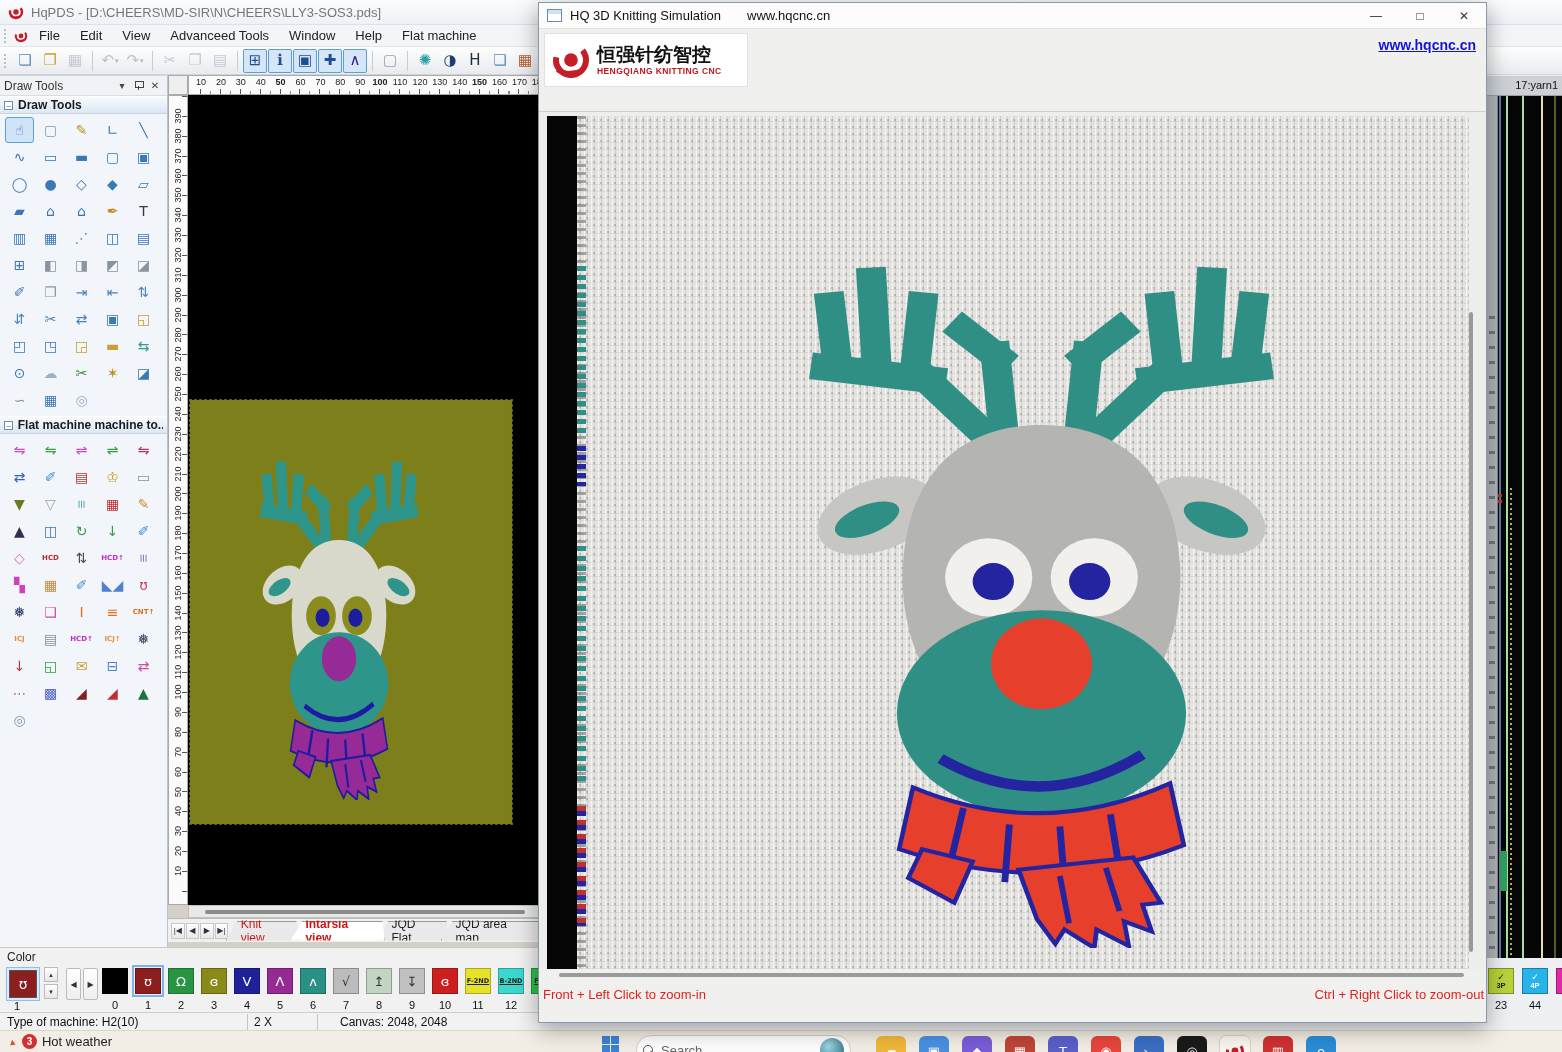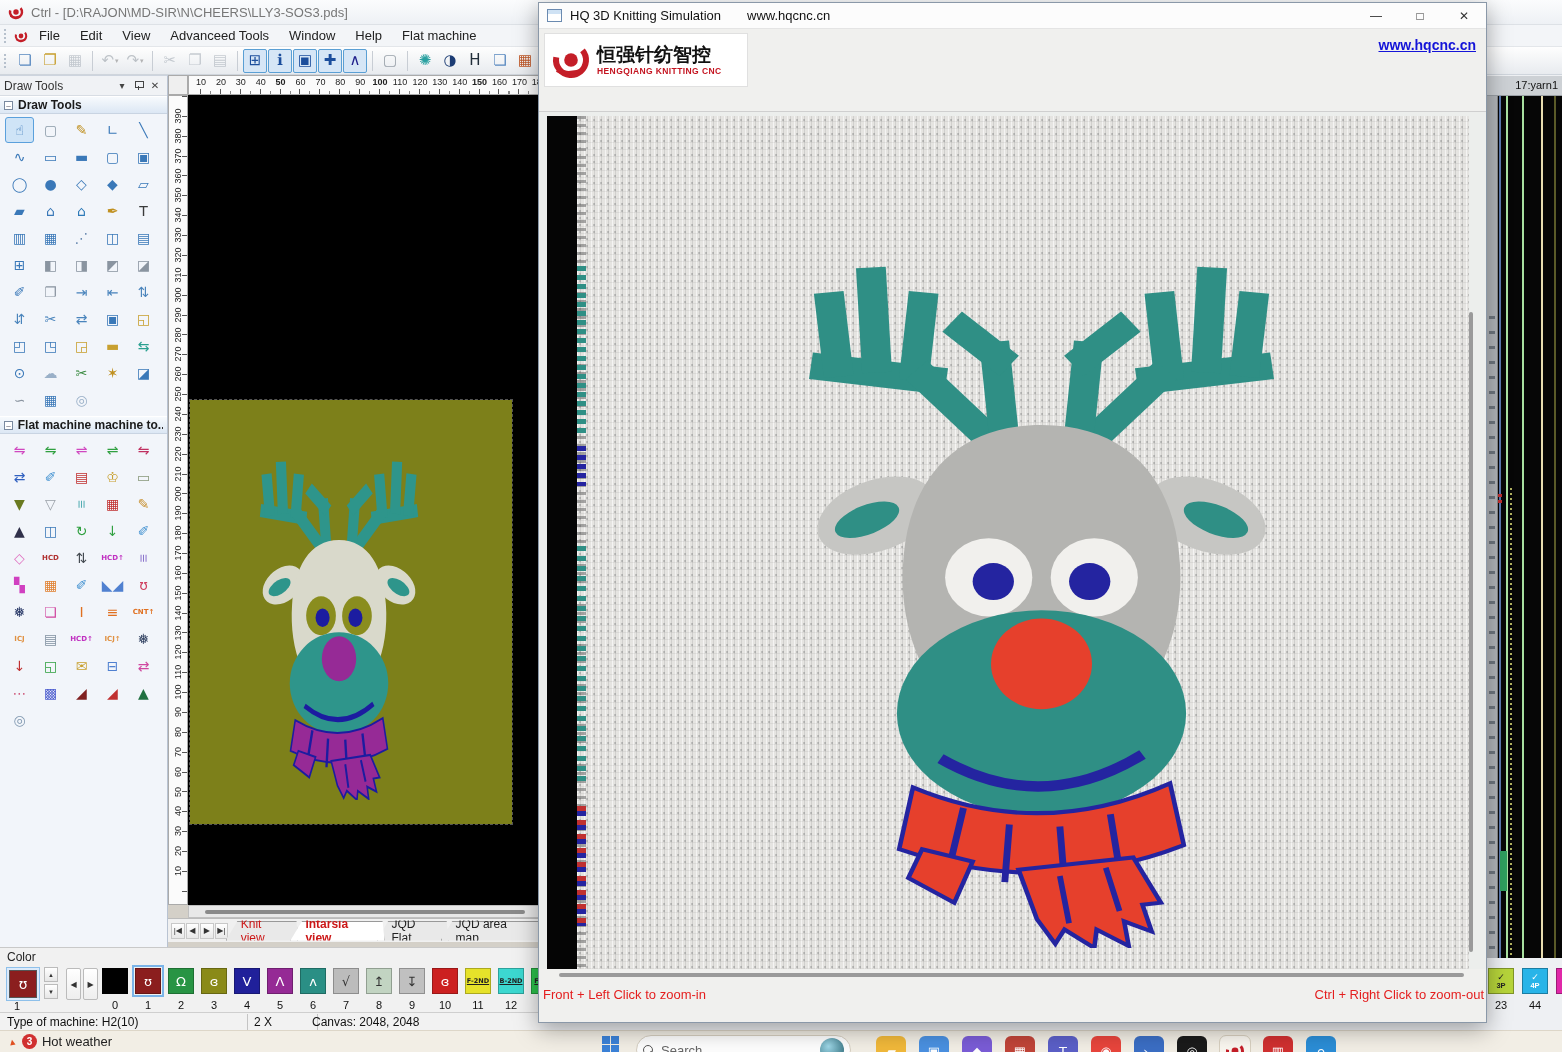--- a/index.html
+++ b/index.html
@@ -236,21 +236,21 @@
     </symbol>
   </defs>
 </svg>
 
 <div id="screen">
 
   <div id="titlebar">
     <svg class="swirl">
         <use href="#logo-swirl"></use>
       </svg>
-    <span class="title-text">Ctrl - [D:\RAJON\MD-SIR\N\CHEERS\LLY3-SOS3.pds]</span>
+    <span class="title-text">HqPDS - [D:\CHEERS\MD-SIR\N\CHEERS\LLY3-SOS3.pds]</span>
   </div>
   <div id="menubar">
     <span class="drag-dots"></span>
     <svg class="swirl" style="width:14px;height:14px">
         <use href="#logo-swirl"></use>
       </svg>
   <span class="menu-item">File</span>
       <span class="menu-item">Edit</span>
       <span class="menu-item">View</span>
       <span class="menu-item">Advanceed Tools</span>
@@ -824,21 +824,21 @@
           <div class="pal-num">13</div>
         </div>
       </div>
   </div>
 
   <div id="statusbar">
     <span class="seg" style="left:7px">Type of machine: H2(10)</span>
     <span class="vsep" style="left:247px"></span>
     <span class="seg" style="left:254px">2 X</span>
     <span class="vsep" style="left:317px"></span>
-    <span class="seg" style="left:312px">Canvas: 2048, 2048</span>
+    <span class="seg" style="left:340px">Canvas: 2048, 2048</span>
   </div>
 
   <div id="yarn-label-strip">
     <span>17:yarn1</span>
   </div>
   <div id="yarn-sym-strip"></div>
   <div id="yarn-black">
     <div class="yline" style="left:1px;background:#5a78b0"></div>
     <div class="yline" style="left:8px;background:#a8e0a0"></div>
     <div class="yline" style="left:24px;background:#a8e0a0"></div>

